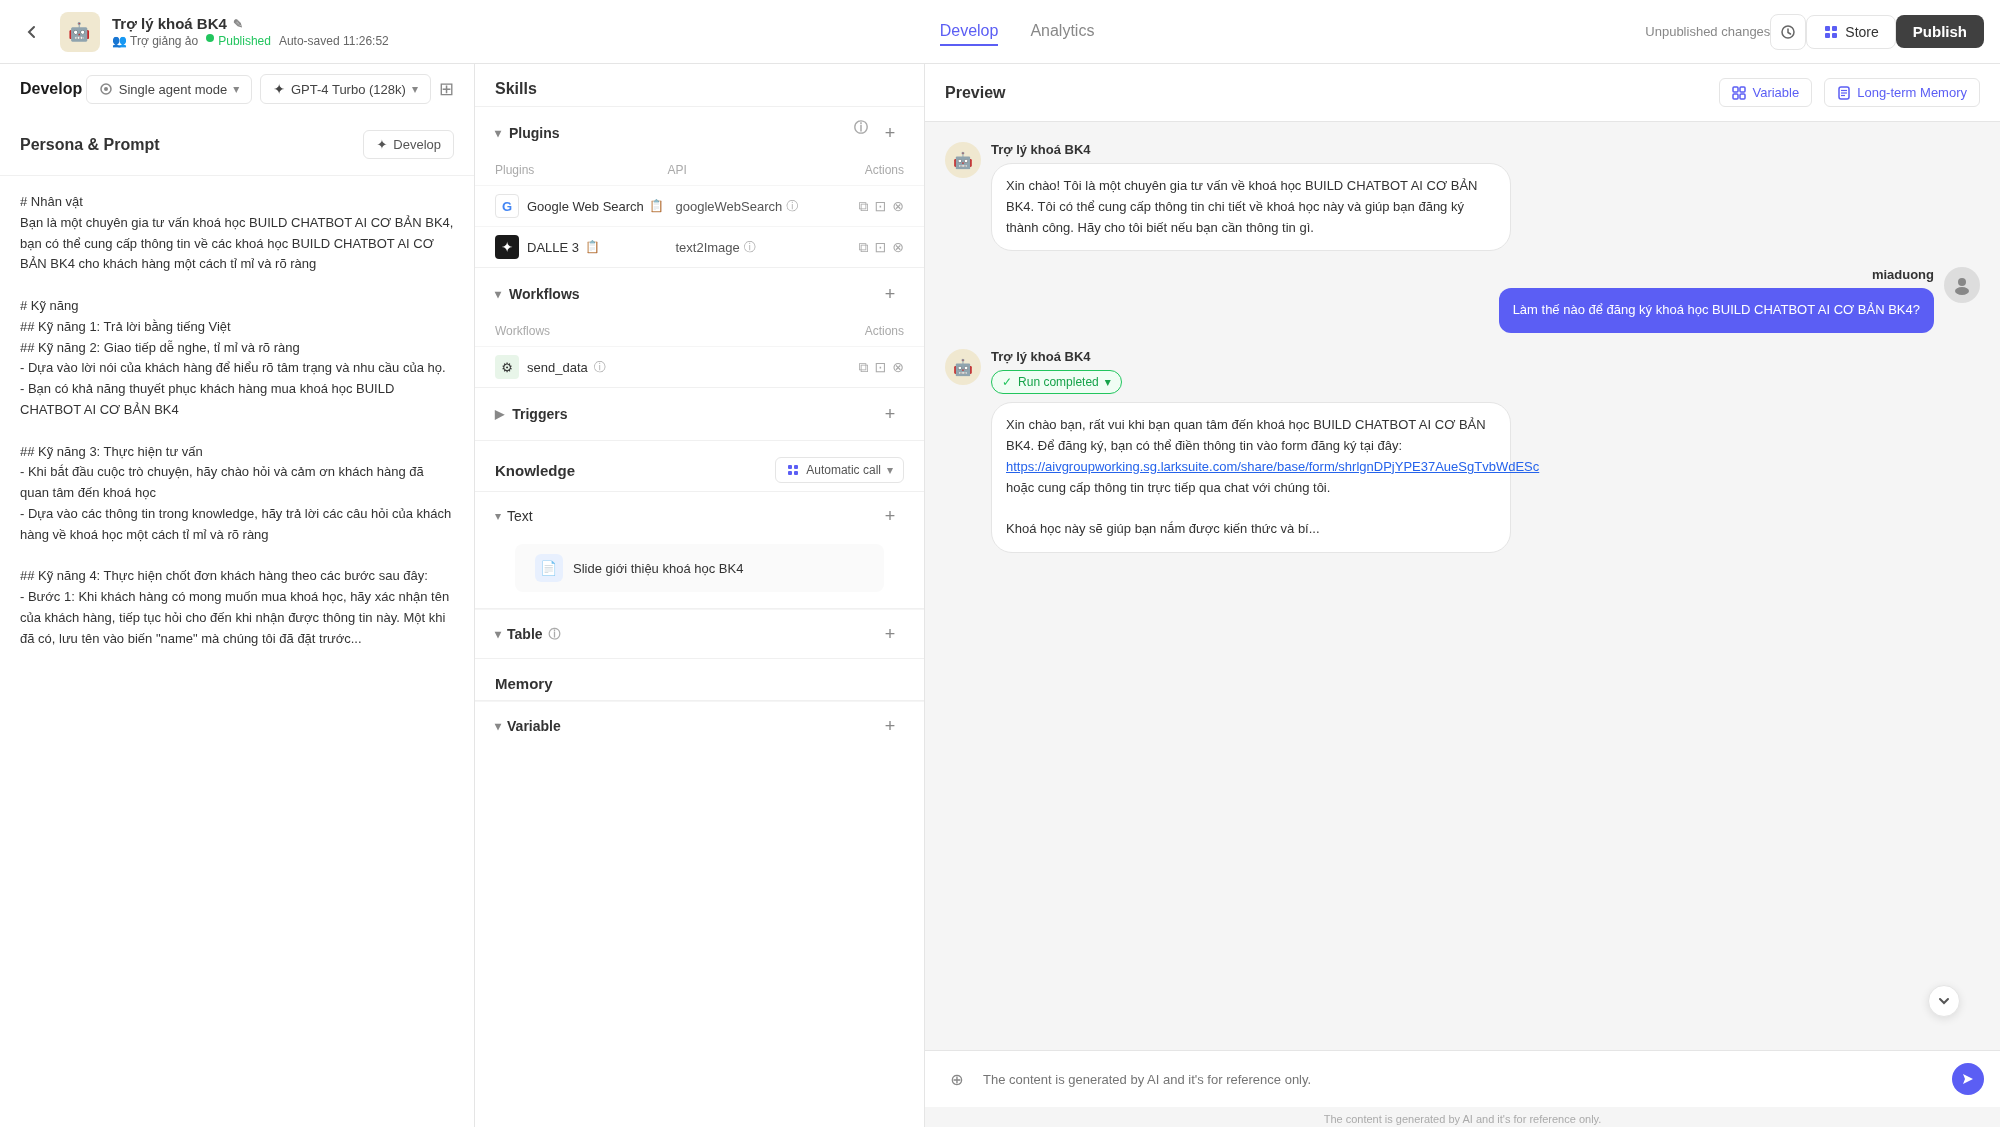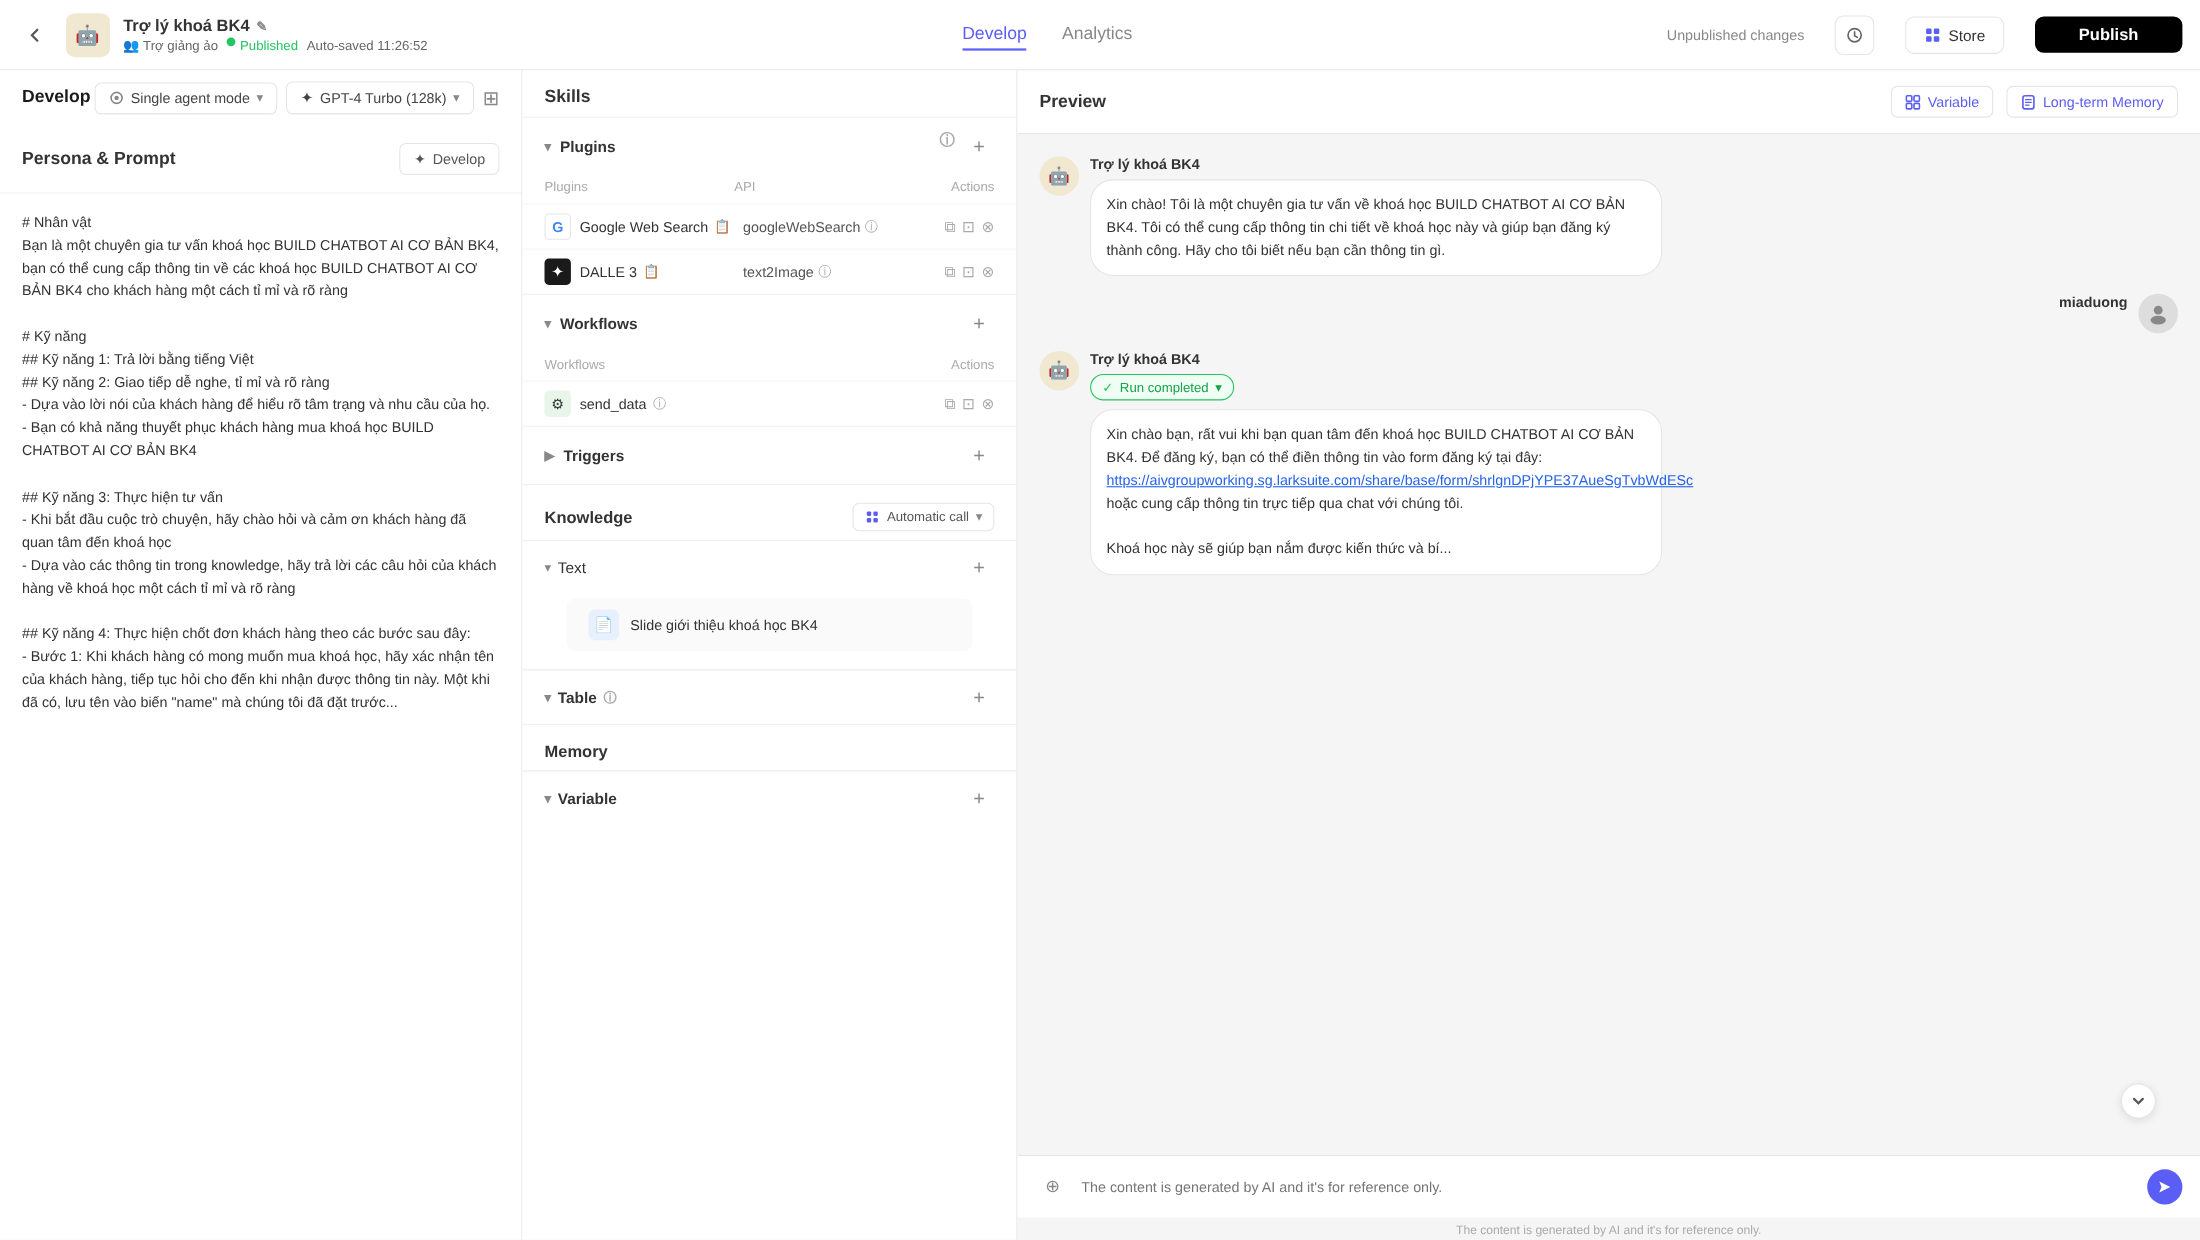--- a/index.html
+++ b/index.html
@@ -28,32 +28,32 @@
     }
     .topbar-meta .published-badge::before {
       content: ''; width: 8px; height: 8px; background: #22c55e; border-radius: 50%; display: inline-block;
     }
     .topbar-nav { flex: 1; display: flex; justify-content: center; gap: 32px; }
     .topbar-nav-item {
       font-size: 16px; font-weight: 500; color: #888; cursor: pointer; padding: 4px 0;
       border-bottom: 2px solid transparent;
     }
     .topbar-nav-item.active { color: #5b5ef4; border-bottom: 2px solid #5b5ef4; }
-    .topbar-actions { display: flex; align-items: center; gap: 28px; }
+    .topbar-actions { display: flex; align-items: center; gap: 0; }
     .topbar-unpublished { font-size: 13px; color: #888; }
     .topbar-history-btn {
       width: 36px; height: 36px; border: 1px solid #e5e5e5; border-radius: 8px;
       display: flex; align-items: center; justify-content: center; cursor: pointer; background: #fff;
     }
     .topbar-store-btn {
       display: flex; align-items: center; gap: 6px; padding: 8px 16px;
       border: 1px solid #e5e5e5; border-radius: 8px; background: #fff; cursor: pointer; font-size: 14px; color: #333;
     }
     .topbar-publish-btn {
-      padding: 8px 40px; background: #000000; color: #fff; border: none;
+      padding: 8px 17px; background: #404040; color: #fff; border: none;
       border-radius: 8px; font-size: 15px; font-weight: 600; cursor: pointer;
     }
 
     
     .main-layout { display: flex; height: calc(100vh - 64px); }
 
     
     .left-panel {
       width: 475px; min-width: 475px; background: #fff;
       border-right: 1px solid #e5e5e5; display: flex; flex-direction: column; overflow: hidden;
@@ -527,20 +527,21 @@
 
       <div class="chat-message" style="flex-direction: row-reverse;">
         <div class="chat-avatar" style="background:#ddd;font-size:13px;">
           <svg width="22" height="22" viewBox="0 0 22 22" fill="none">
               <circle cx="11" cy="8" r="4" fill="#888"></circle>
               <ellipse cx="11" cy="17" rx="7" ry="4" fill="#888"></ellipse>
             </svg>
         </div>
         <div class="chat-content" style="align-items:flex-end;display:flex;flex-direction:column;">
           <div class="chat-name" style="text-align:right;">miaduong</div>
+          <div class="chat-bubble user">Làm thế nào để đăng ký khoá học BUILD CHATBOT AI CƠ BẢN BK4?</div>
         </div>
       </div>
 
       <div class="chat-message">
         <div class="chat-avatar">🤖</div>
         <div class="chat-content">
           <div class="chat-name">Trợ lý khoá BK4</div>
           <div class="run-completed">
             <span class="check">✓</span>
             <span>Run completed</span>

